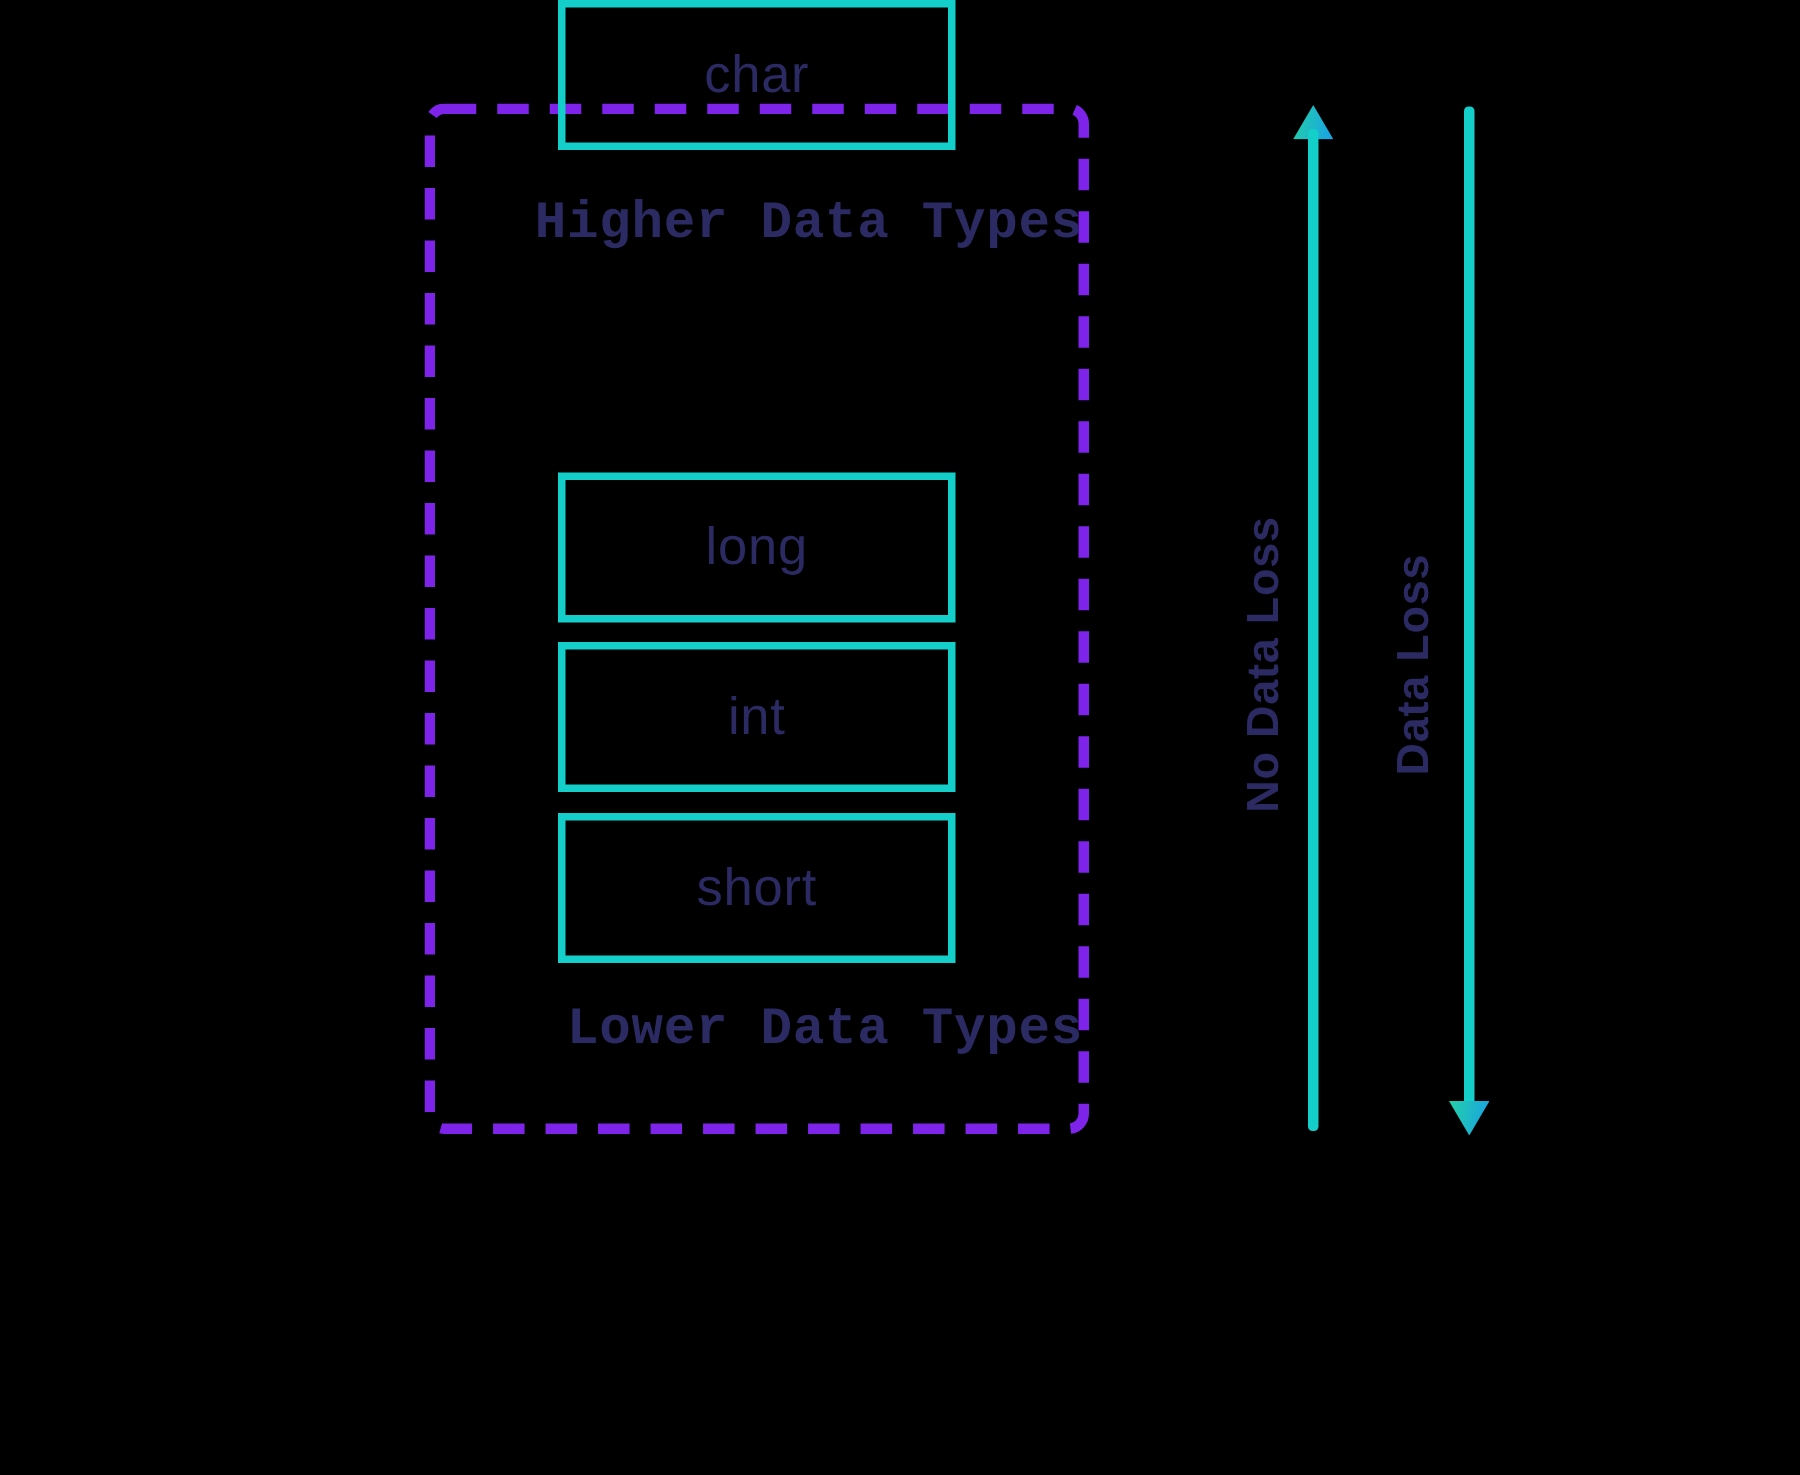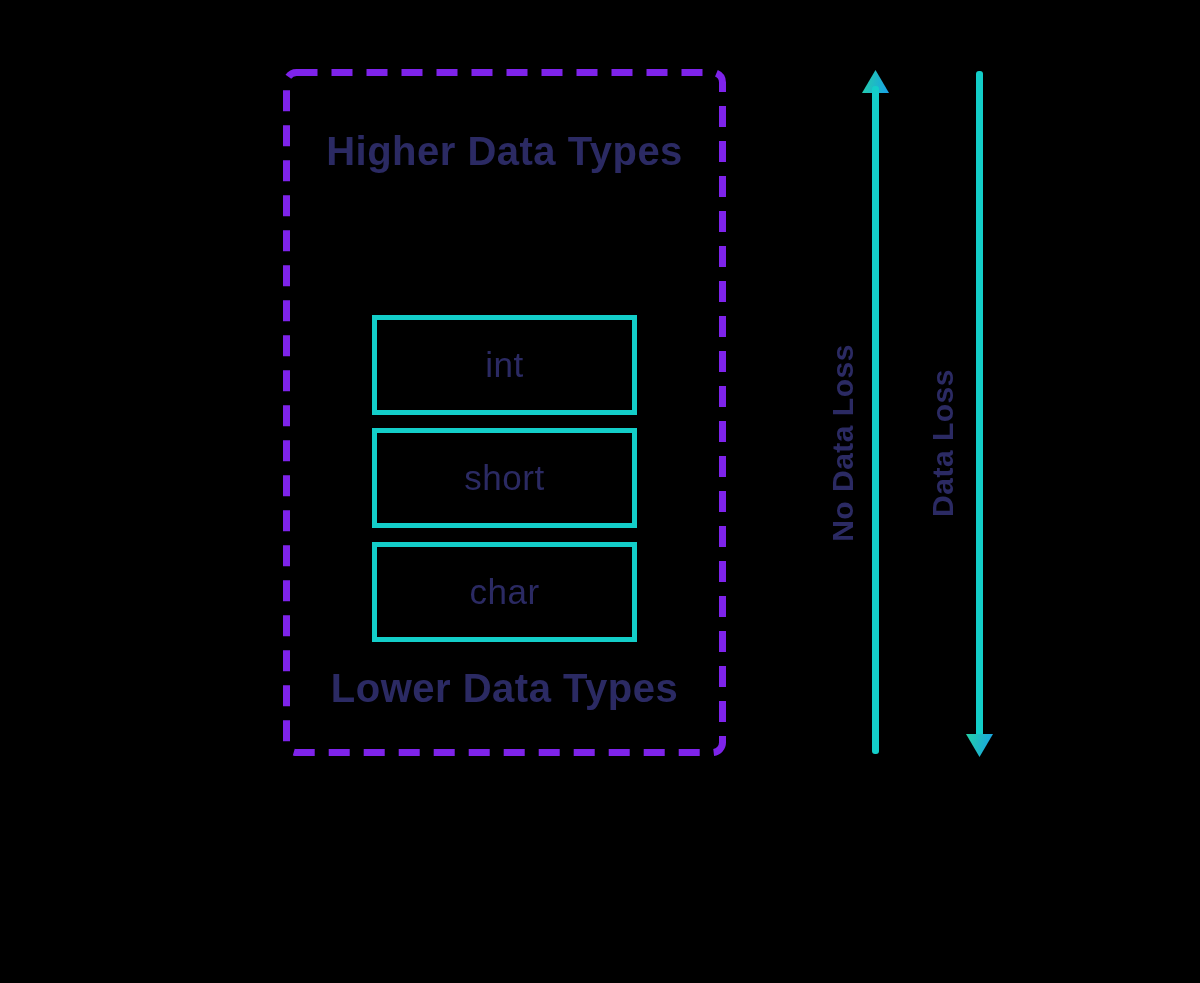--- a/index.html
+++ b/index.html
@@ -28,25 +28,26 @@
     left: 283px;
     top: 69px;
     width: 443px;
     height: 687px;
   }
 
   .group-label {
     position: absolute;
     left: 287px;
     width: 435px;
-    text-align: center;
+    text-align: right;
     color: var(--text);
-    font-size: 40px;
+    font-size: 35px;
     font-weight: bold;
     letter-spacing: 0.5px;
+    font-family: Liberation Mono, monospace;
   }
   .group-label.higher { top: 129px; }
   .group-label.lower  { top: 666px; }
 
   .type-box {
     position: absolute;
     left: 372px;
     width: 265px;
     height: 100px;
     border: 5px solid var(--box-border);
@@ -121,20 +122,23 @@
 
 <div class="canvas">
 
   <svg class="dashed-frame" viewBox="0 0 443 687" xmlns="http://www.w3.org/2000/svg" aria-hidden="true">
     <rect x="3.5" y="3.5" width="436" height="680" rx="10" ry="10" fill="none" stroke="var(--dash-border)" stroke-width="7" stroke-dasharray="21 14"></rect>
   </svg>
 
   <div class="group-label higher">Higher Data Types</div>
 
   <div class="type-box">
+    <span>long</span>
+  </div>
+  <div class="type-box">
     <span>int</span>
   </div>
   <div class="type-box">
     <span>short</span>
   </div>
   <div class="type-box">
     <span>char</span>
   </div>
 
   <div class="group-label lower">Lower Data Types</div>

